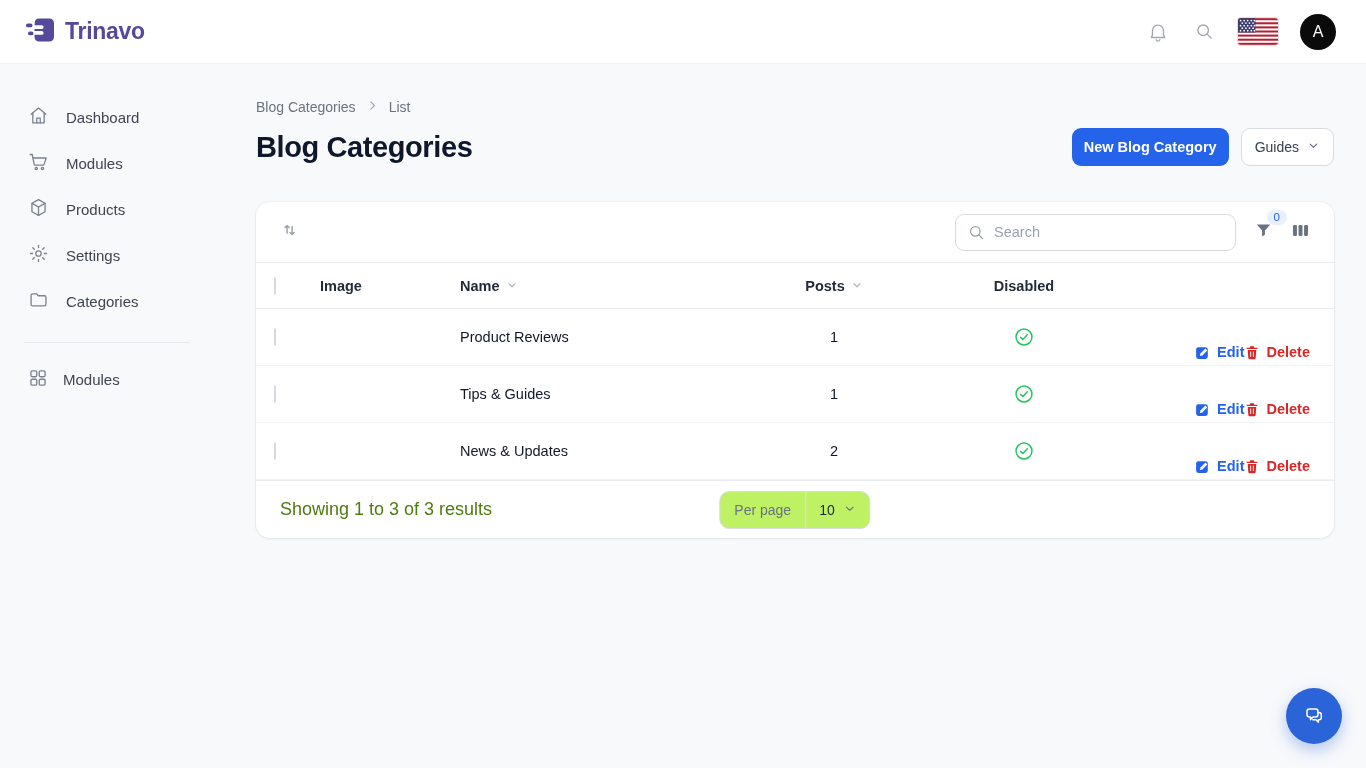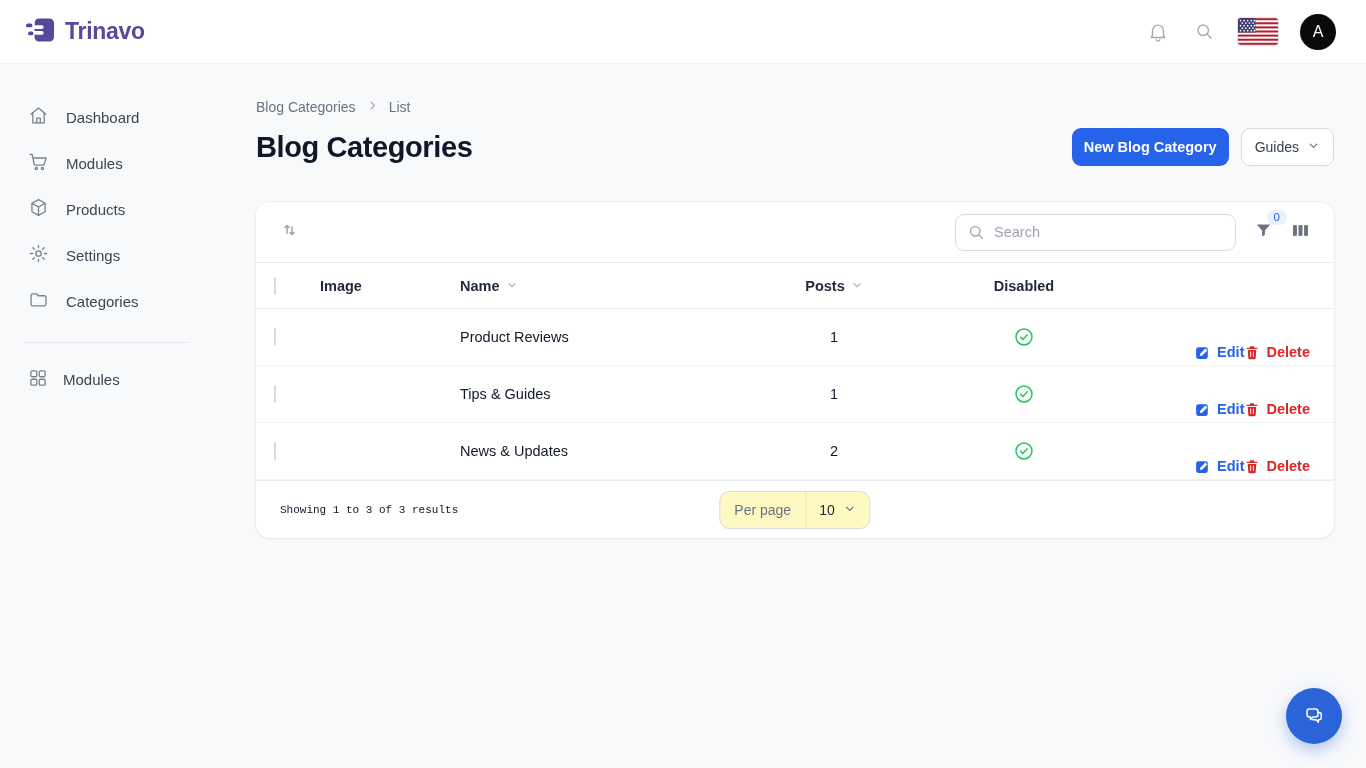--- a/index.html
+++ b/index.html
@@ -59,23 +59,23 @@
   .checkbox { width:18px; height:18px; border:1.5px solid #d6dade; border-radius:5px; background:#fff; cursor:pointer; }
   .cell-pad { padding-left:16px; }
   .th-sort { display:flex; align-items:center; gap:6px; cursor:pointer; }
   .col-center { display:flex; justify-content:center; align-items:center; }
   .cell-actions { display:flex; justify-content:flex-end; align-items:center; padding-right:24px;margin-top:30px; }
   .link-action { display:flex; align-items:center; gap:6px; font-size:14.5px; font-weight:700; cursor:pointer; }
   .link-edit { color:#2563eb; }
   .link-delete { color:#dc2626; }
 
   .tfooter { height:58px; border-top:1px solid #e9ebee; display:flex; align-items:center; padding:0 24px; position:relative; }
-  .summary { font-size:11px; color:#0f172a;font-family:Liberation Mono, monospace; }
+  .summary { font-size:18px; color:#4d7c0f; }
   .perpage { position:absolute; left:50%; transform:translateX(-50%); display:flex; align-items:stretch;
-    border:1px solid #d8dbdf; border-radius:10px; overflow:hidden; background:#fef9c3; cursor:pointer; }
+    border:1px solid #d8dbdf; border-radius:10px; overflow:hidden; background:#bef264; cursor:pointer; }
   .perpage-label { color:#6b7280; font-size:14px; padding:10px 14px; border-right:1px solid #e2e4e8; display:flex; align-items:center; }
   .perpage-value { display:flex; align-items:center; gap:9px; padding:10px 13px; font-size:14px; color:#1f2937; }
 
   .chat-fab { position:fixed; right:24px; bottom:24px; width:56px; height:56px; border-radius:50%;
     background:#2b63d9; display:flex; align-items:center; justify-content:center; cursor:pointer;
     box-shadow:0 6px 16px rgba(43,99,217,.35); }
 </style>
 </head>
 <body>
 

